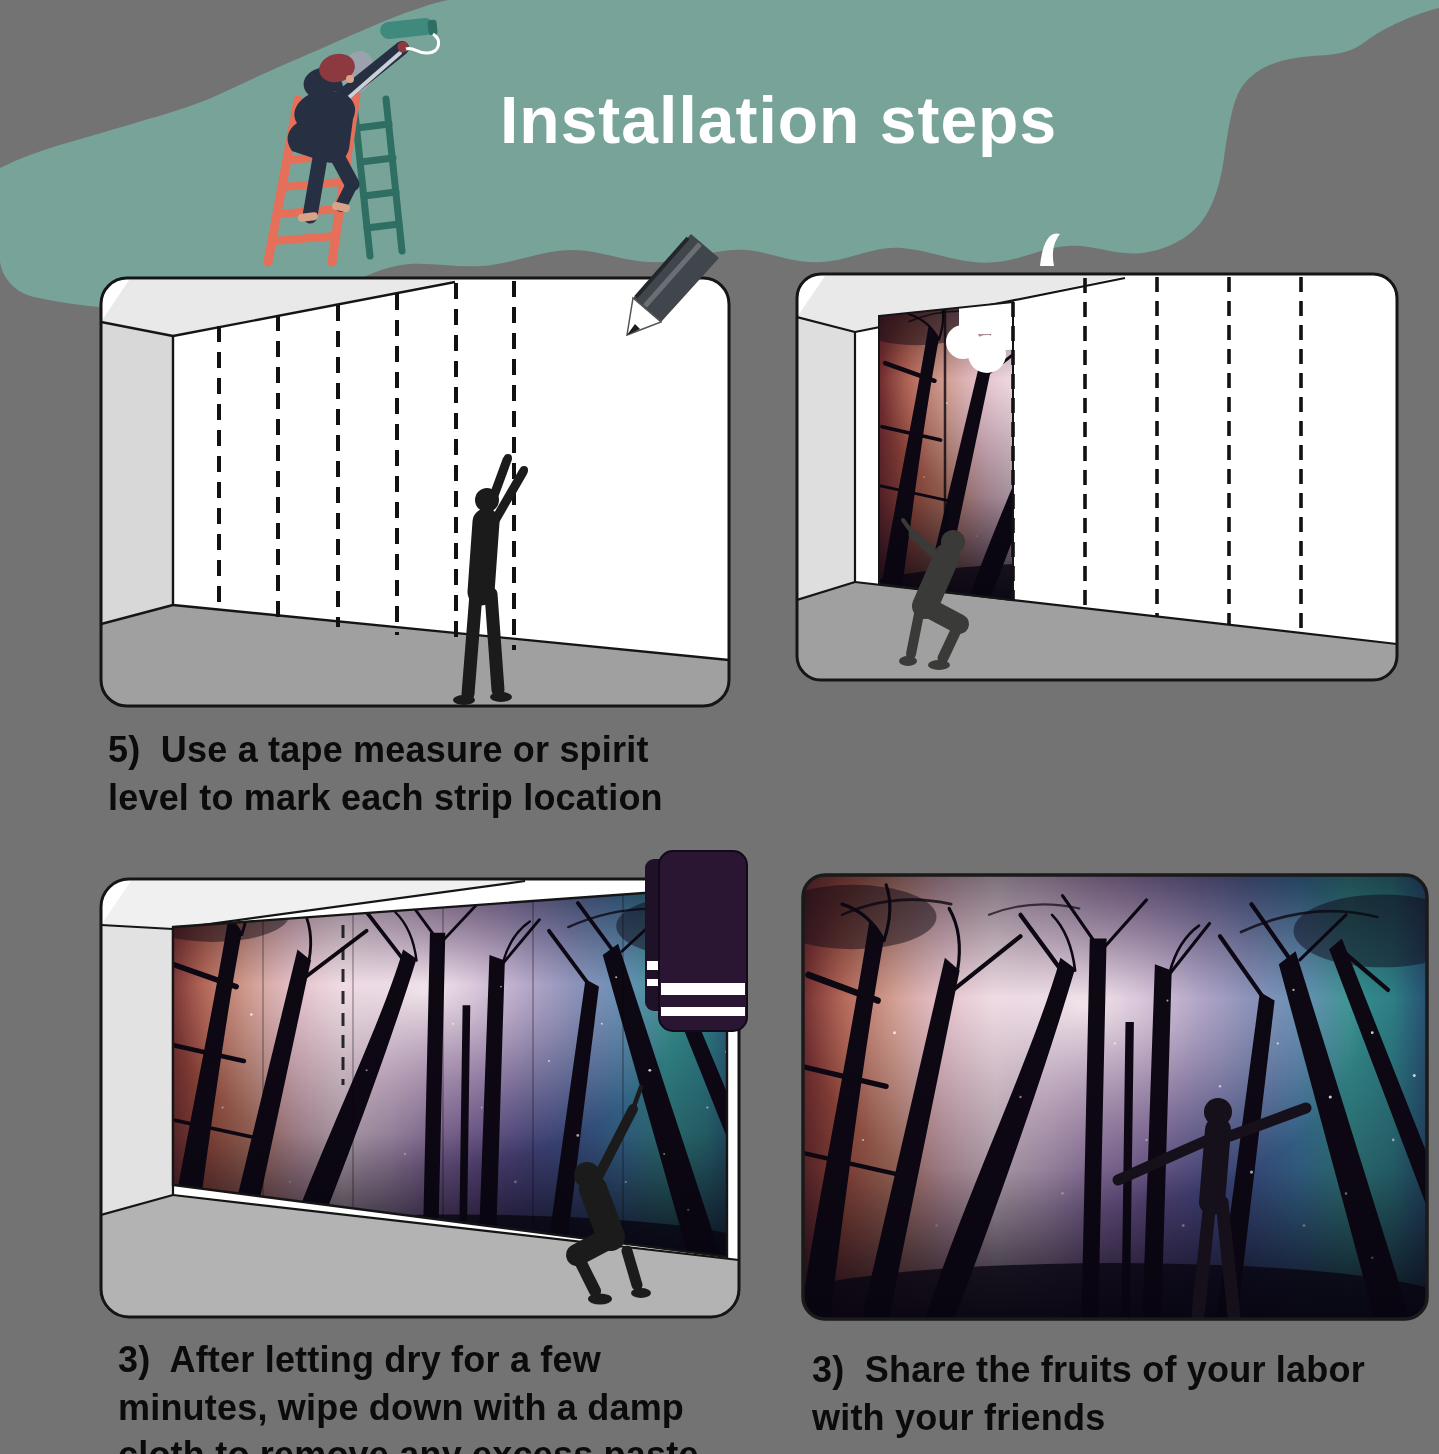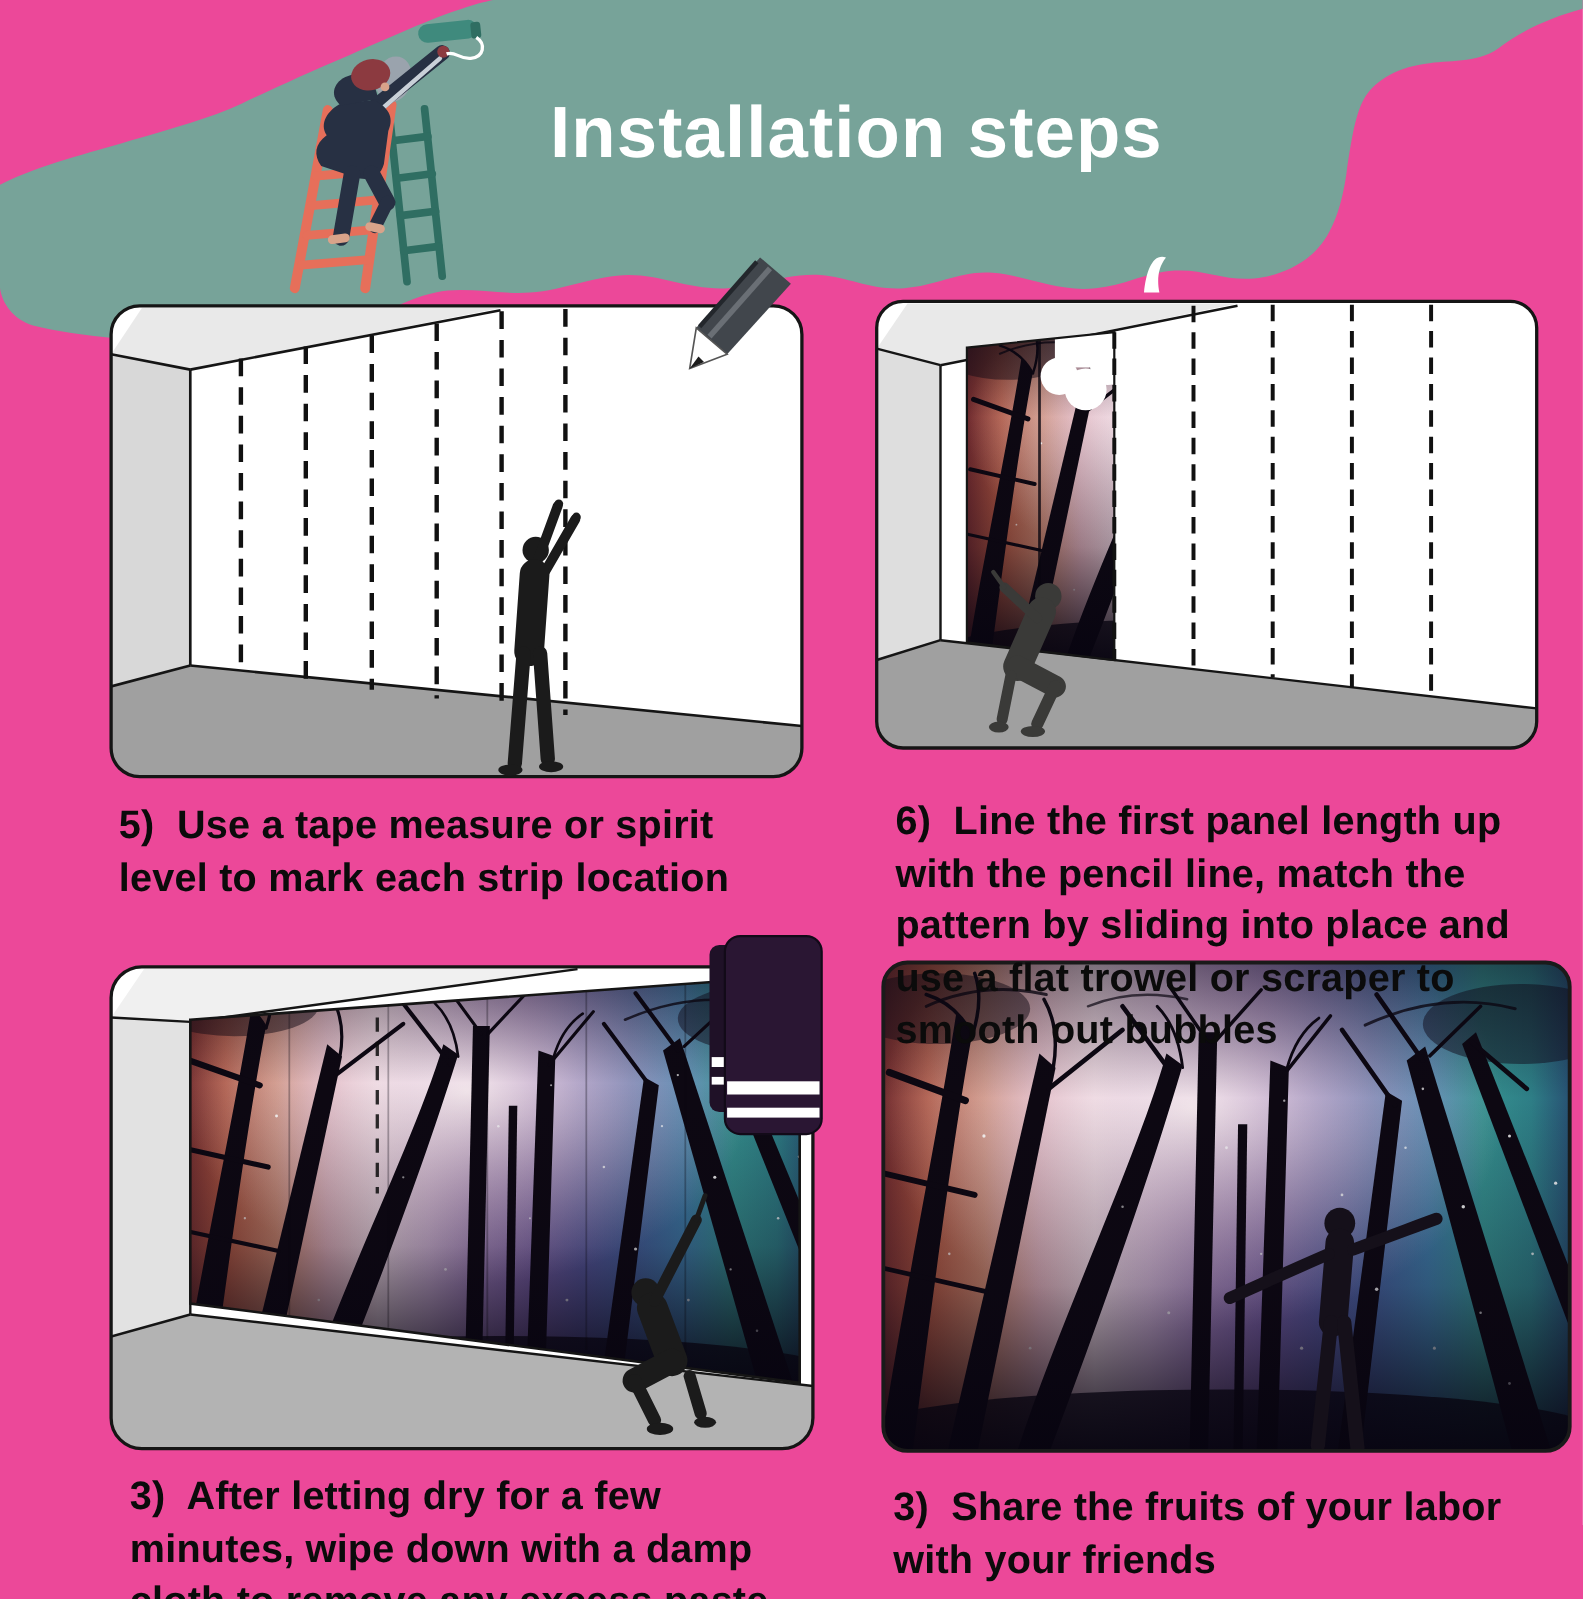--- a/index.html
+++ b/index.html
@@ -1,16 +1,16 @@
 <!DOCTYPE html>
 <html><head>
 <meta charset="utf-8">
 <style>
   html,body{margin:0;padding:0;background:#ffffff;}
-  .page{position:relative;width:1439px;height:1454px;background:#ec4899;overflow:hidden;
+  .page{position:relative;width:1439px;height:1454px;background:#737373;overflow:hidden;
         font-family:"Liberation Sans",sans-serif;}
   .header-blob{position:absolute;left:0;top:0;width:1439px;height:330px;z-index:1;}
   .ladder-illustration{position:absolute;left:240px;top:0;width:235px;height:272px;z-index:2;overflow:visible;}
   .page-title{position:absolute;left:500px;top:82px;z-index:3;color:#ffffff;
               font-size:66px;font-weight:700;letter-spacing:1px;white-space:nowrap;}
   .panel{position:absolute;z-index:4;}
   .panel svg{overflow:visible;display:block;}
   .caption{position:absolute;z-index:5;color:#0b0b0b;font-size:36px;line-height:1.32;
            white-space:pre-wrap;letter-spacing:0.2px;font-weight:bold;}
 </style>
@@ -359,17 +359,16 @@
           <path d="M430,264 C458,254 484,244 506,236" fill="none" stroke-width="11" stroke-linecap="round"></path>
           <line x1="410" y1="330" x2="398" y2="442" stroke-width="13" stroke-linecap="round"></line>
           <line x1="422" y1="330" x2="434" y2="444" stroke-width="13" stroke-linecap="round"></line>
         </g>
       </g>
       <rect x="3" y="3" width="624" height="444" rx="22" fill="none" stroke="#1a1a1a" stroke-width="3.5"></rect>
     </svg>
   </div>
 
   <div class="caption" style="left:108px;top:726px;width:600px;">5)  Use a tape measure or spirit level to mark each strip location</div>
-  <div class="caption" style="left:814px;top:722px;width:626px;">6)  Line the first panel length up with the pencil line, match the pattern by sliding into place and use a flat trowel or scraper to smooth out bubbles</div>
   <div class="caption" style="left:118px;top:1336px;width:612px;">3)  After letting dry for a few minutes, wipe down with a damp cloth to remove any excess paste residue</div>
   <div class="caption" style="left:812px;top:1346px;width:628px;">3)  Share the fruits of your labor with your friends</div>
 
 </div>
 
 </body></html>

